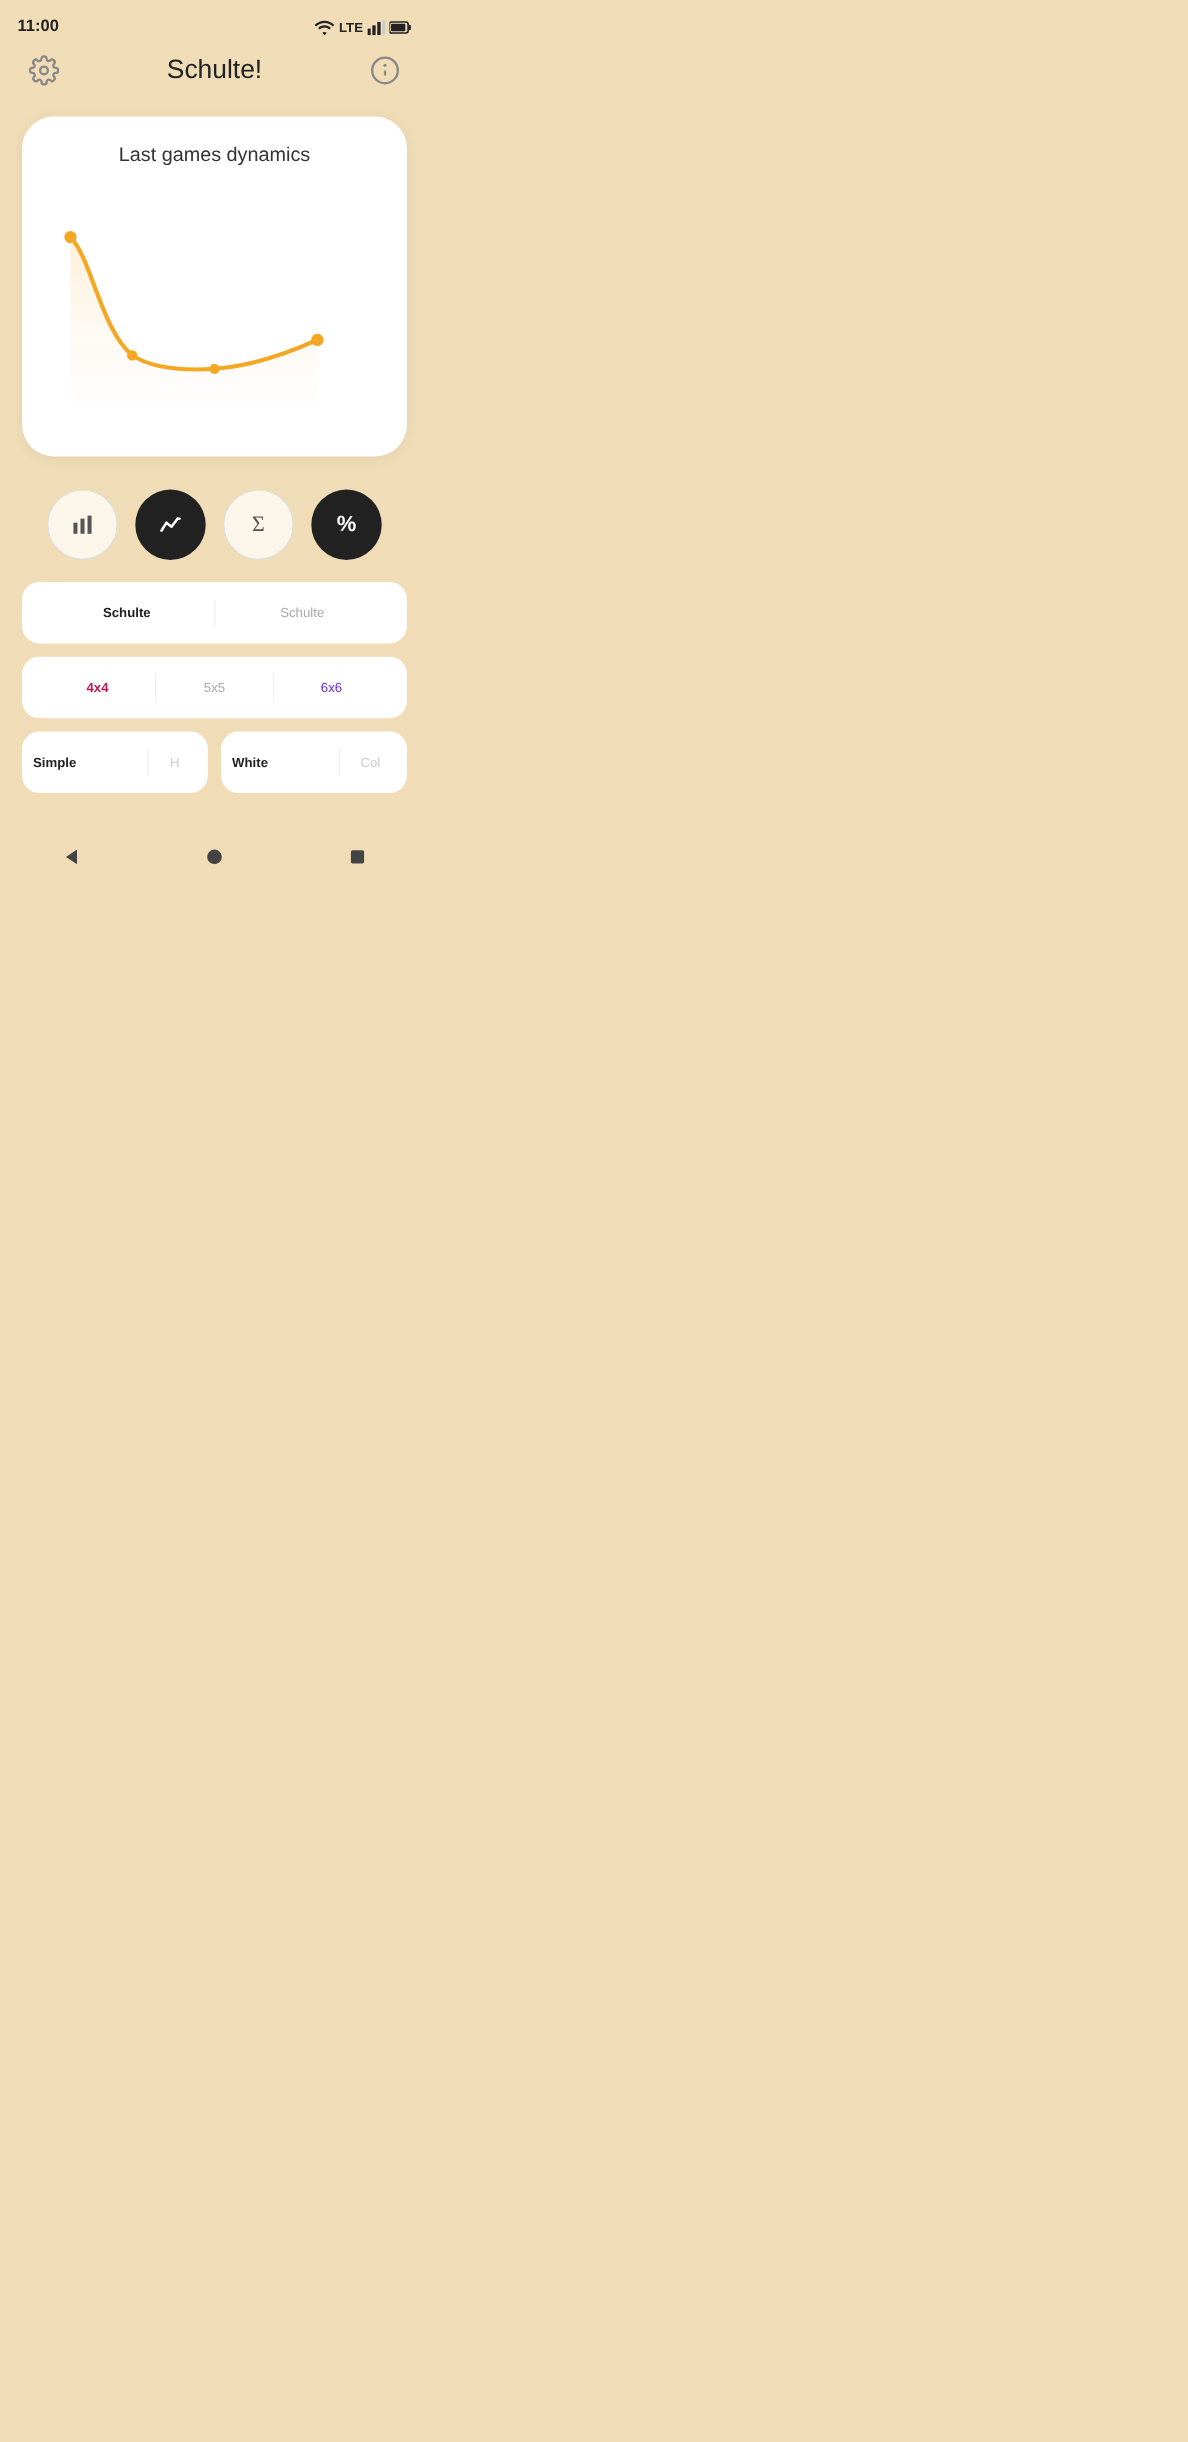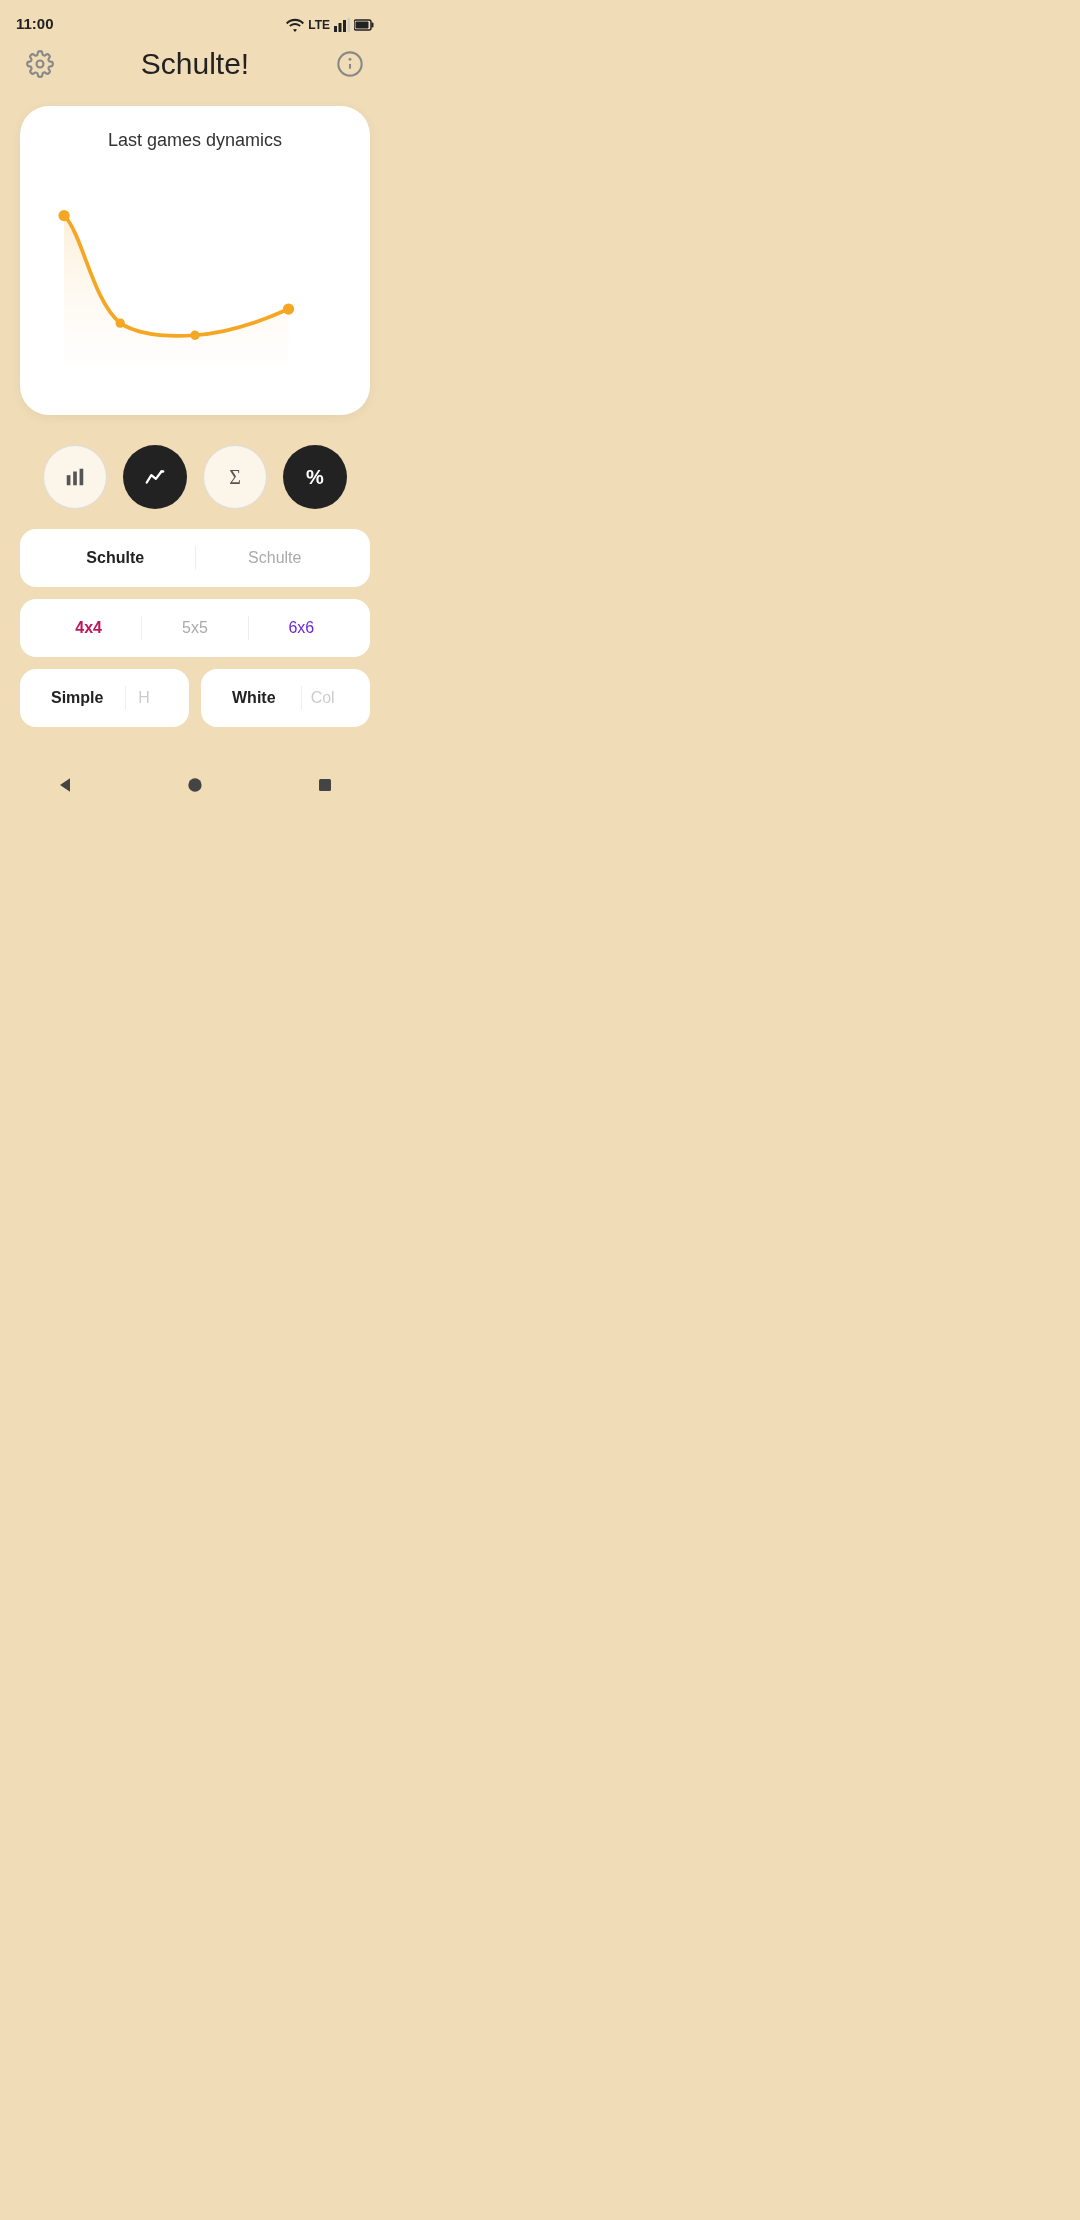--- a/index.html
+++ b/index.html
@@ -39,21 +39,21 @@
     }
 
     
     .app-bar {
       display: flex;
       justify-content: space-between;
       align-items: center;
       padding: 8px 20px 12px;
     }
     .app-bar-title {
-      font-size: 30px;
+      font-size: 24px;
       font-weight: 500;
       color: #222;
     }
     .icon-btn {
       width: 40px;
       height: 40px;
       display: flex;
       align-items: center;
       justify-content: center;
       cursor: pointer;
@@ -114,21 +114,21 @@
       margin: 0 20px 12px;
       padding: 16px 20px;
       display: flex;
       align-items: center;
       gap: 0;
       overflow: hidden;
     }
     .selector-item {
       flex: 1;
       text-align: center;
-      font-size: 16px;
+      font-size: 12px;
       cursor: pointer;
       color: #aaa;
       padding: 4px 0;
     }
     .selector-item.active {
       font-weight: 700;
       color: #222;
     }
     .selector-divider {
       width: 1px;
@@ -140,21 +140,21 @@
     
     .selector-row-bottom {
       display: flex;
       gap: 12px;
       margin: 0 20px 20px;
     }
     .selector-card-half {
       flex: 1;
       background: #fff;
       border-radius: 16px;
-      padding: 16px 31px;
+      padding: 16px 10px;
       display: flex;
       align-items: center;
       gap: 0;
       overflow: hidden;
     }
 
     
     .nav-bar {
       display: flex;
       justify-content: space-around;

